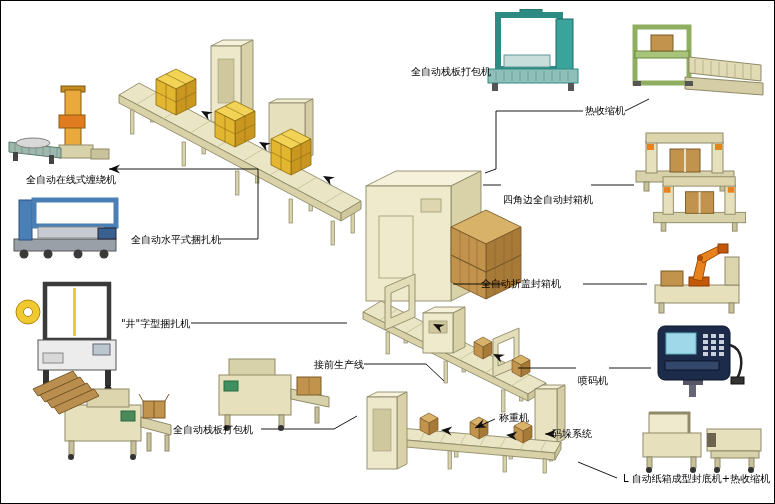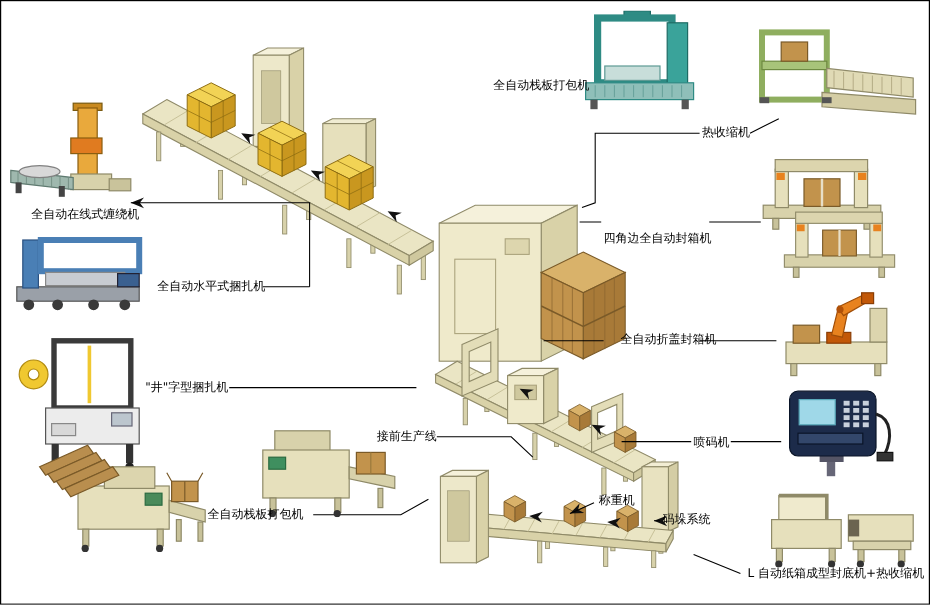--- a/index.html
+++ b/index.html
@@ -406,19 +406,19 @@
   </div>
 
   <div class="lbl" style="left:25px;top:173px">全自动在线式缠绕机</div>
   <div class="lbl" style="left:130px;top:233px">全自动水平式捆扎机</div>
   <div class="lbl" style="left:120px;top:317px">"井"字型捆扎机</div>
   <div class="lbl" style="left:313px;top:358px">接前生产线</div>
   <div class="lbl" style="left:172px;top:423px">全自动栈板打包机</div>
   <div class="lbl" style="left:410px;top:65px">全自动栈板打包机</div>
   <div class="lbl" style="left:584px;top:104px">热收缩机</div>
   <div class="lbl" style="left:502px;top:193px">四角边全自动封箱机</div>
-  <div class="lbl" style="left:516px;top:277px">全自动折盖封箱机</div>
-  <div class="lbl" style="left:577px;top:363px">喷码机</div>
+  <div class="lbl" style="left:480px;top:277px">全自动折盖封箱机</div>
+  <div class="lbl" style="left:577px;top:374px">喷码机</div>
   <div class="lbl" style="left:498px;top:411px">称重机</div>
   <div class="lbl" style="left:551px;top:427px">码垛系统</div>
   <div class="lbl" style="left:622px;top:472px">L 自动纸箱成型封底机+热收缩机</div>
 
 </div>
 
 </body></html>

